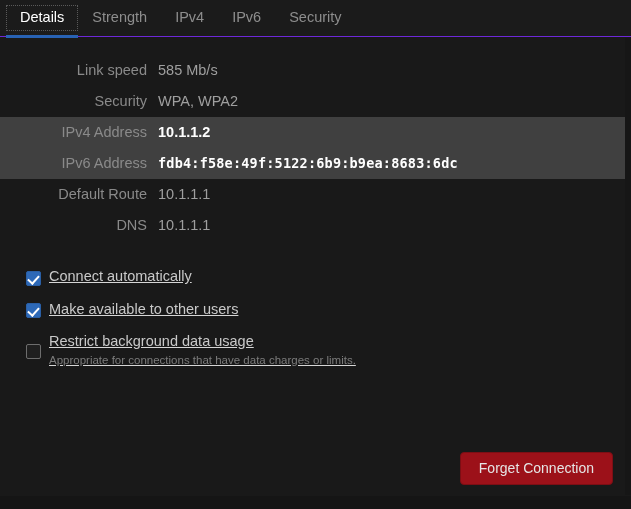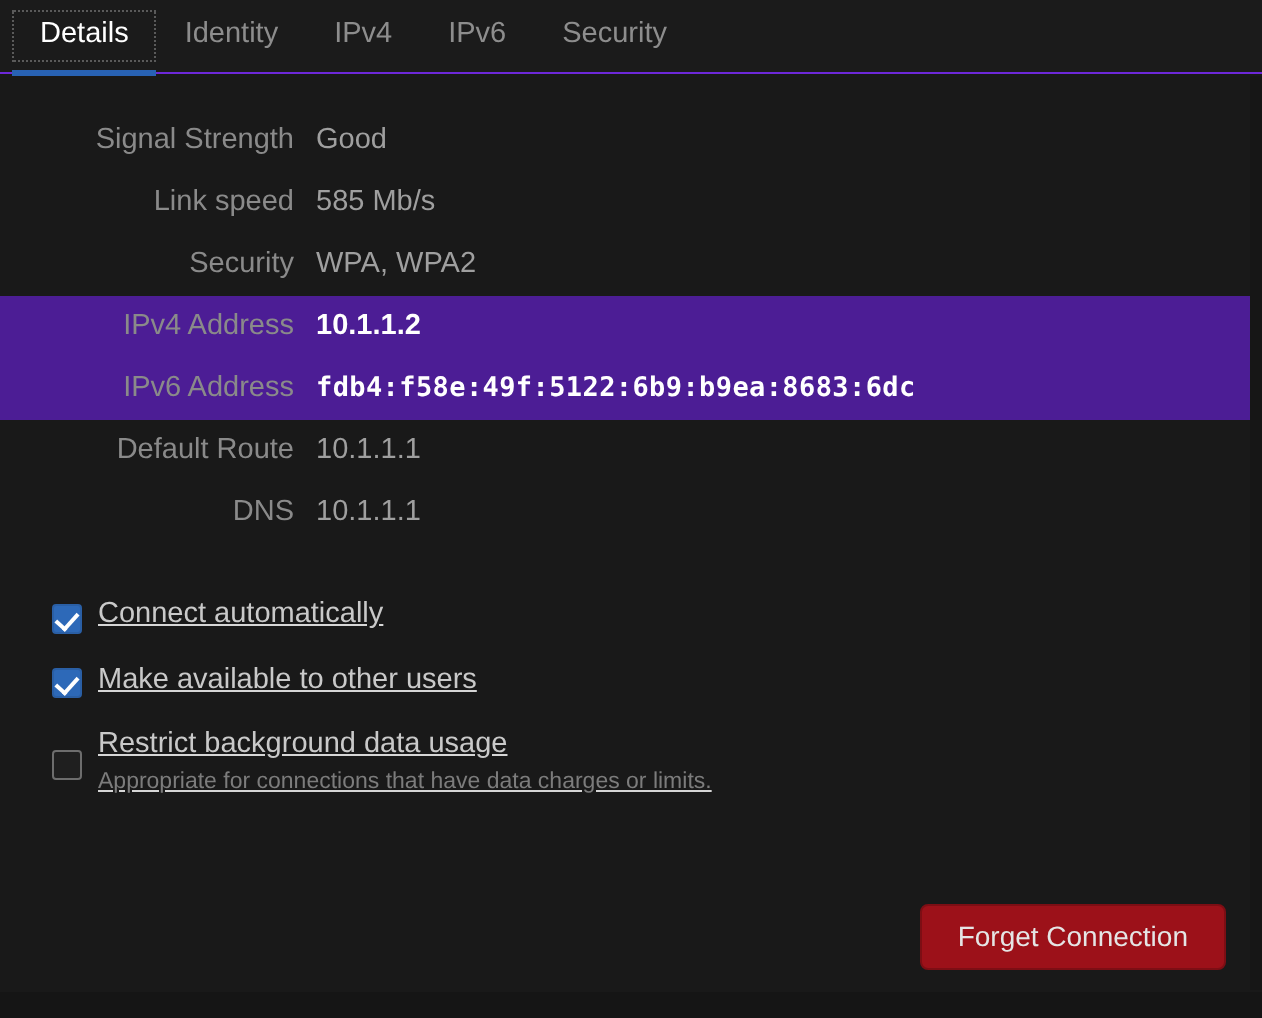--- a/index.html
+++ b/index.html
@@ -56,21 +56,21 @@
     position: relative;
     padding-top: 18px;
   }
   .row {
     display: flex;
     align-items: baseline;
     height: 31px;
     box-sizing: border-box;
   }
   .row.hl {
-    background: #4c1d95;
+    background: #404040;
   }
   .row-label {
     width: 147px;
     min-width: 147px;
     text-align: right;
     font-size: 14.5px;
     color: #8a8a8a;
     padding-right: 0;
     line-height: 31px;
   }
@@ -177,32 +177,28 @@
     width: 631px;
     height: 13px;
     background: #151515;
   }
 </style>
 </head>
 <body>
 
 <div class="tabbar">
   <div class="tab active"><span>Details</span></div>
-  <div class="tab"><span>Identity</span></div>
+  <div class="tab"><span>Strength</span></div>
   <div class="tab"><span>IPv4</span></div>
   <div class="tab"><span>IPv6</span></div>
   <div class="tab"><span>Security</span></div>
 </div>
 
 <div class="details-area">
 
-  <div class="row">
-    <div class="row-label">Signal Strength</div>
-    <div class="row-value">Good</div>
-  </div>
 
   <div class="row">
     <div class="row-label">Link speed</div>
     <div class="row-value">585 Mb/s</div>
   </div>
 
   <div class="row">
     <div class="row-label">Security</div>
     <div class="row-value">WPA, WPA2</div>
   </div>

